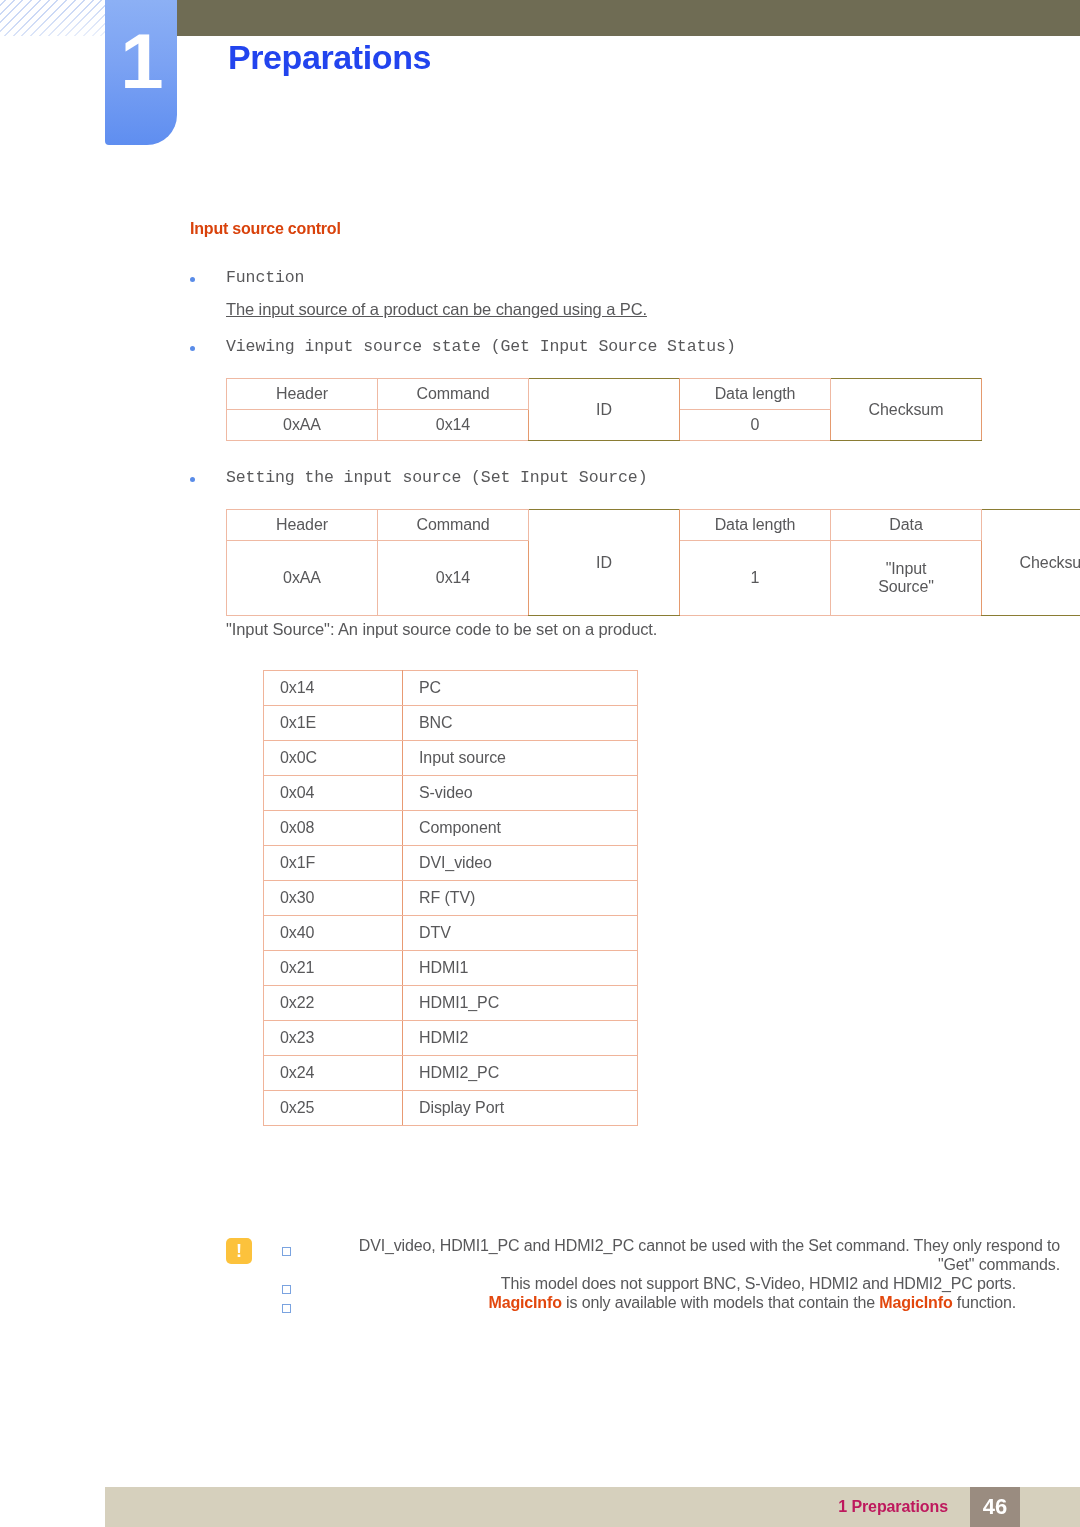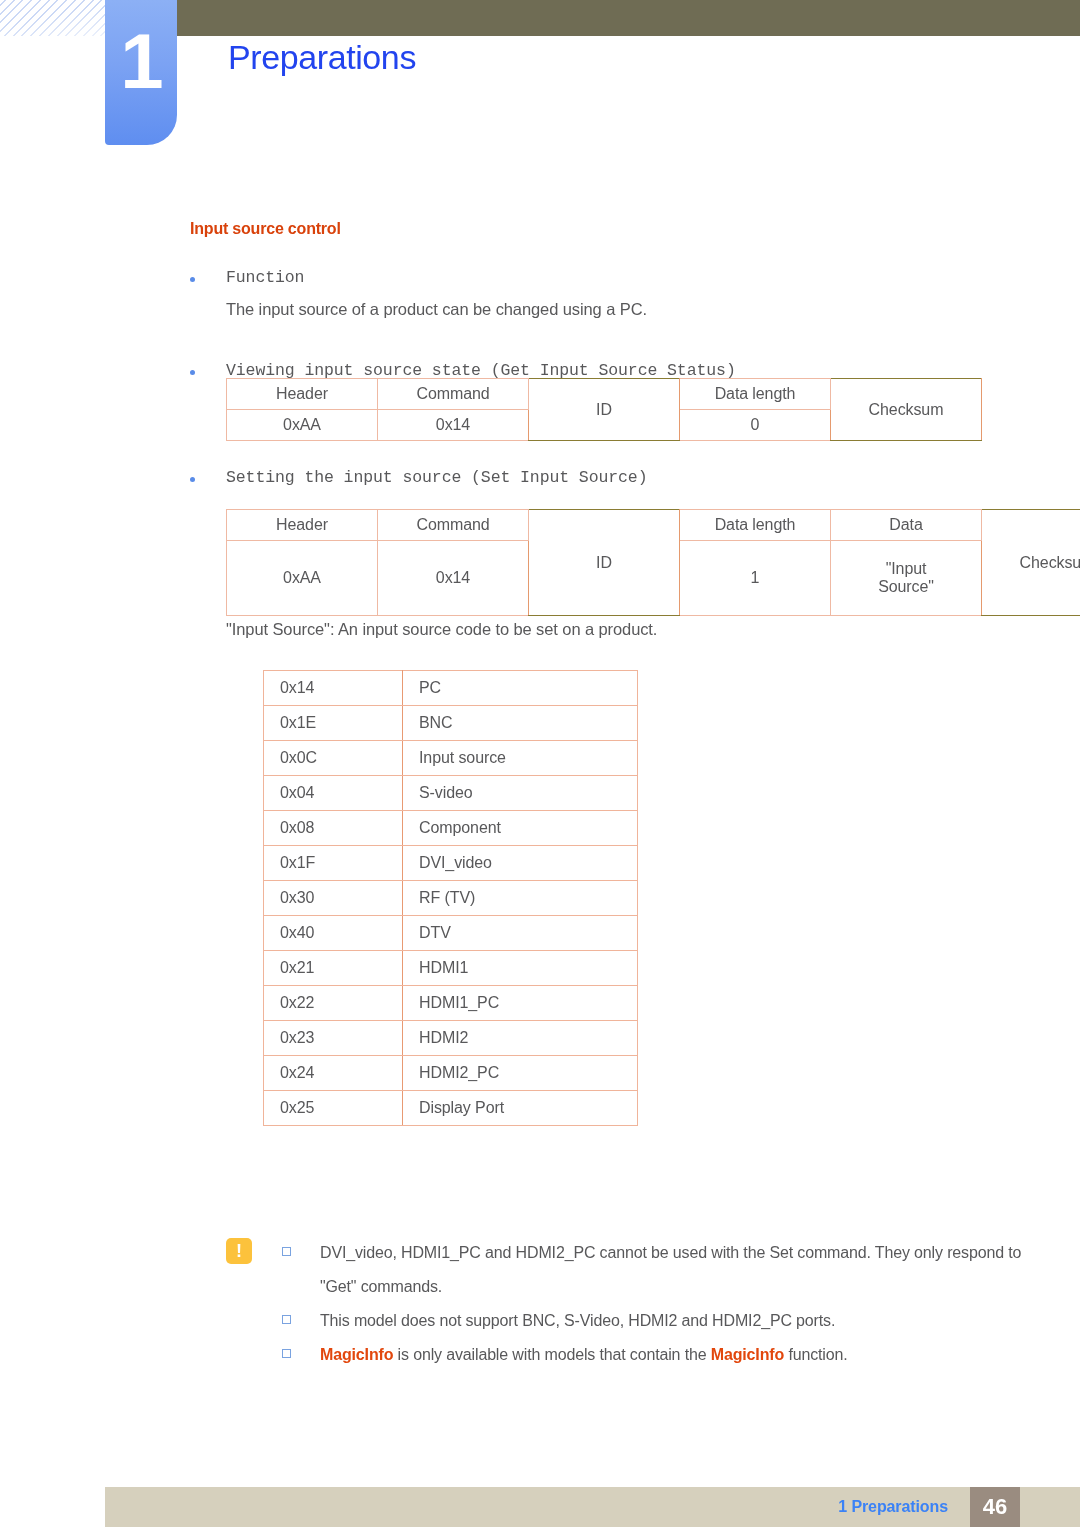--- a/index.html
+++ b/index.html
@@ -72,21 +72,21 @@
     font-weight: bold;
     color: #ffffff;
     line-height: 1;
     letter-spacing: -2px;
   }
   .chapter-title {
     position: absolute;
     top: 38px;
     left: 228px;
     font-size: 34px;
-    font-weight: normal;
+    font-weight: bold;
     color: #2244ee;
     letter-spacing: -0.4px;
   }
 
   
   .content {
     position: absolute;
     top: 0; left: 0;
     width: 1080px;
   }
@@ -211,24 +211,25 @@
   .note-list {
     margin: 0;
     padding: 0;
     list-style: none;
     margin-left: 56px;
   }
   .note-item {
     position: relative;
     font-size: 16px;
     color: #58585a;
-    line-height: 34px;
+    line-height: 19px;
     padding-left: 38px;
     letter-spacing: -0.15px;
     margin-bottom: 0;
+    text-align: right;
   }
   .note-sq {
     position: absolute;
     left: 0;
     top: 11px;
     width: 7px;
     height: 7px;
     border: 1px solid #7aa3e0;
     background: #ffffff;
   }
@@ -245,21 +246,21 @@
     width: 975px;
     height: 40px;
     background: #d6d0bd;
   }
   .footer-label {
     position: absolute;
     right: 132px;
     top: 1498px;
     font-size: 16px;
     font-weight: bold;
-    color: #3b82f6;
+    color: #be185d;
     letter-spacing: -0.1px;
   }
   .footer-pagebox {
     position: absolute;
     left: 970px;
     top: 1487px;
     width: 50px;
     height: 40px;
     background: #9a8c80;
   }
@@ -290,23 +291,23 @@
 </div>
 
 <div class="content">
 
   <div class="section-title">Input source control</div>
 
   <div class="bullet-row" style="top:268px;">
     <span class="bullet-dot"></span>
     <span class="bullet-text">Function</span>
   </div>
-  <div class="plain-para" style="top:300px;">The input source of a product can be changed using a PC.</div>
-
-  <div class="bullet-row" style="top:337px;margin-top:24px;">
+  <div class="plain-para" style="top:300px;text-decoration:underline;">The input source of a product can be changed using a PC.</div>
+
+  <div class="bullet-row" style="top:337px;">
     <span class="bullet-dot"></span>
     <span class="bullet-text">Viewing input source state (Get Input Source Status)</span>
   </div>
 
   <table class="proto-table" style="top:378px; left:226px; width:592px;">
     <tbody>
         <tr>
       <td style="width:118px;">Header</td>
       <td style="width:118px;">Command</td>
       <td class="vsep tall" rowspan="2" style="width:118px;">ID</td>

